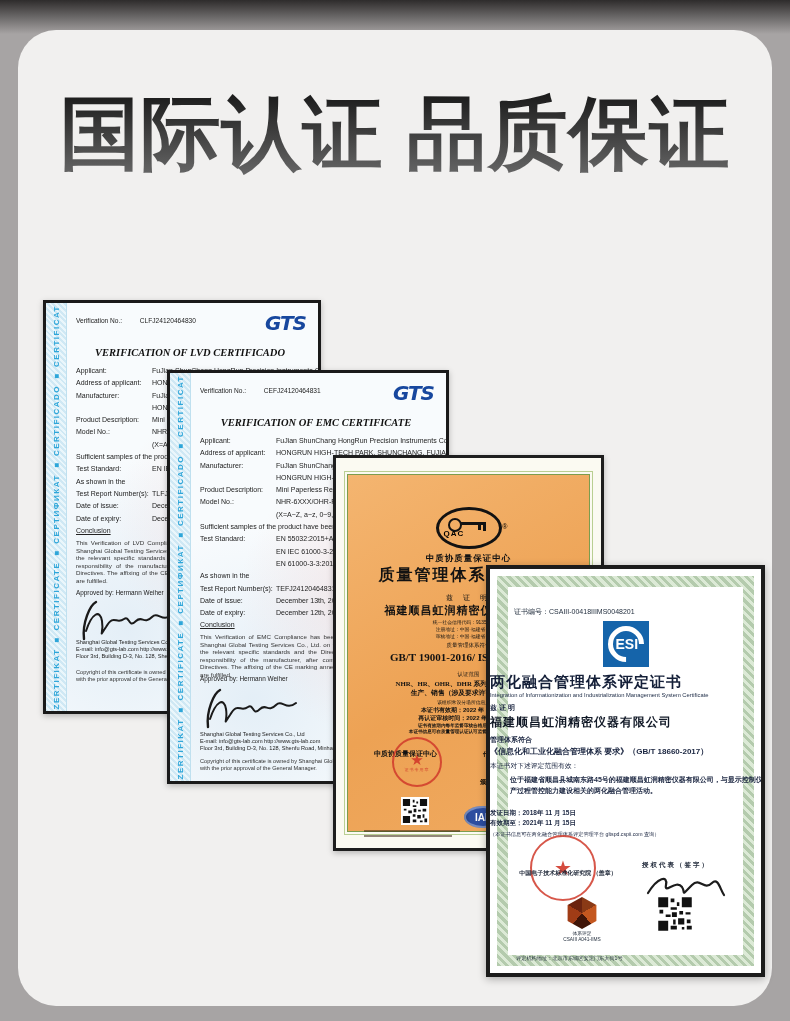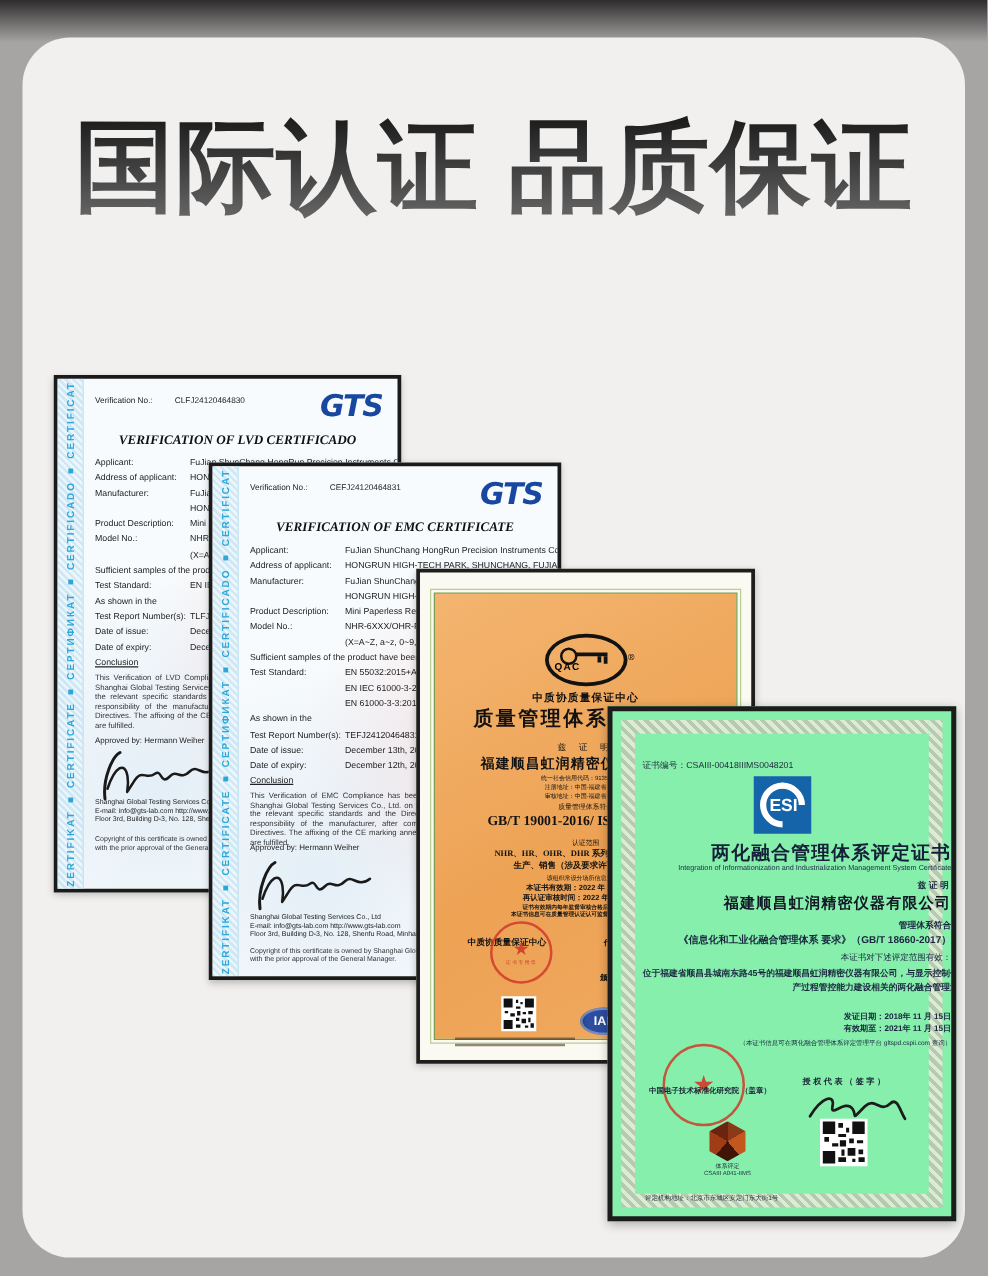--- a/index.html
+++ b/index.html
@@ -27,21 +27,21 @@
   .gts-lvd{left:43px;top:300px;width:272px;height:408px;z-index:3;}
   .gts-emc{left:167px;top:370px;width:276px;height:408px;z-index:4;}
   .gts-band{position:absolute;left:0;top:0;bottom:0;width:20px;
     background:repeating-linear-gradient(45deg,#cfe8f4 0 2px,#eaf6fb 2px 4px);
     border-right:1px solid #bfe0ef;display:flex;align-items:center;justify-content:center;}
   .gts-band span{writing-mode:vertical-rl;transform:rotate(180deg);
     font-size:8px;font-weight:700;letter-spacing:1.5px;color:#2ea6d9;white-space:nowrap;}
   .gts-vno{position:absolute;left:30px;top:14px;font-size:6.6px;color:#222;}
   .gts-vno .gl{display:inline-block;width:62px;}
   .gts-logo{position:absolute;right:12px;top:8px;font-family:"DejaVu Sans",sans-serif;
-    font-size:24px;font-weight:900;font-style:italic;color:#17479e;letter-spacing:-1px;}
+    font-size:20px;font-weight:900;font-style:italic;color:#17479e;letter-spacing:-1px;}
   .gts-title{position:absolute;left:20px;right:4px;top:44px;text-align:center;
     font-size:10.5px;font-weight:700;font-style:italic;color:#111;
     font-family:"Liberation Serif",serif;white-space:nowrap;}
   .gts-rows{position:absolute;left:30px;right:4px;top:62px;}
   .gts-row{display:flex;height:12.3px;line-height:12.3px;font-size:7px;color:#222;white-space:nowrap;}
   .gts-row .gl{width:76px;flex:none;}
   .gts-row .gv{flex:1;}
   .gts-row.full{display:block;}
   .gts-row.u{text-decoration:underline;}
   .gts-para{position:absolute;left:30px;right:26px;font-size:6.2px;line-height:7.6px;color:#333;text-align:justify;}
@@ -92,26 +92,26 @@
   .qac-date{position:absolute;left:132px;top:303px;font-size:6px;font-weight:700;white-space:nowrap;}
   .qr{position:absolute;background:#fff;padding:1px;}
   .qac-qr{left:53px;top:322px;width:26px;height:26px;}
   .iaf{position:absolute;left:116px;top:331px;width:38px;height:22px;border-radius:50%;
     background:radial-gradient(circle at 50% 45%,#2c4da0 60%,#1b3366 100%);
     color:#fff;font-weight:800;font-size:10px;display:flex;align-items:center;justify-content:center;
     box-shadow:inset 0 0 0 2px rgba(255,255,255,.35);}
   .qac-bars div{position:absolute;left:16px;height:2px;background:rgba(60,40,20,.55);}
 
   
-  .cesi{position:absolute;left:486px;top:565px;width:271px;height:404px;background:#86efac;
+  .cesi{position:absolute;left:486px;top:565px;width:271px;height:404px;background:#ffffff;
     border:4px solid #1c1c1c;overflow:hidden;z-index:6;box-shadow:0 2px 8px rgba(0,0,0,.3);}
   .cesi-frame{position:absolute;left:7px;top:7px;right:7px;bottom:7px;
     border:11px solid transparent;
     border-image:repeating-linear-gradient(45deg,#b4cbad 0 3px,#dcead6 3px 6px) 11;}
-  .cesi-c{position:absolute;width:100%;text-align:right;color:#1a2540;}
+  .cesi-c{position:absolute;width:100%;text-align:left;color:#1a2540;}
   .cesi-no{position:absolute;left:24px;top:38px;font-size:7px;color:#1e2a3a;}
   .cesi-logo{position:absolute;left:50%;top:52px;transform:translateX(-50%);width:46px;height:46px;background:#1564aa;}
   .cesi-ring{position:absolute;left:5px;top:5px;width:26px;height:26px;border:5px solid #fff;
     border-radius:50%;border-right-color:transparent;transform:rotate(45deg);}
   .cesi-esi{position:absolute;left:13px;top:15px;font-size:14px;font-weight:800;color:#fff;letter-spacing:0;}
   .cesi-title{top:104px;font-size:15px;font-weight:800;letter-spacing:1px;color:#141f38;}
   .cesi-sub{top:123px;font-size:5.8px;color:#22304a;}
   .cesi-certify{top:134px;font-size:7px;font-weight:700;letter-spacing:2px;}
   .cesi-company{top:145px;font-size:12px;font-weight:800;color:#101826;letter-spacing:1px;}
   .cesi-conform{top:166px;font-size:7px;font-weight:700;}

